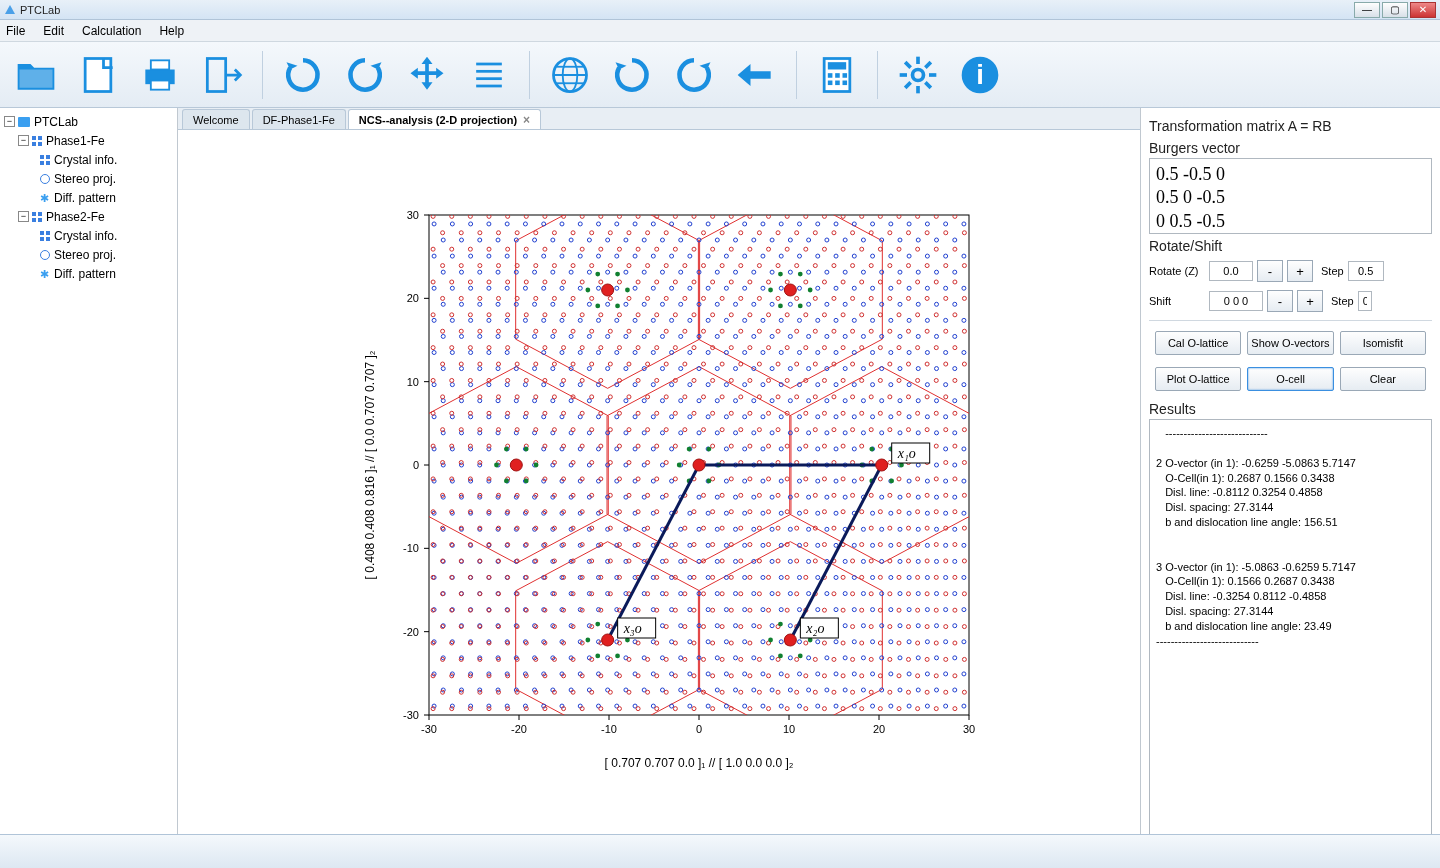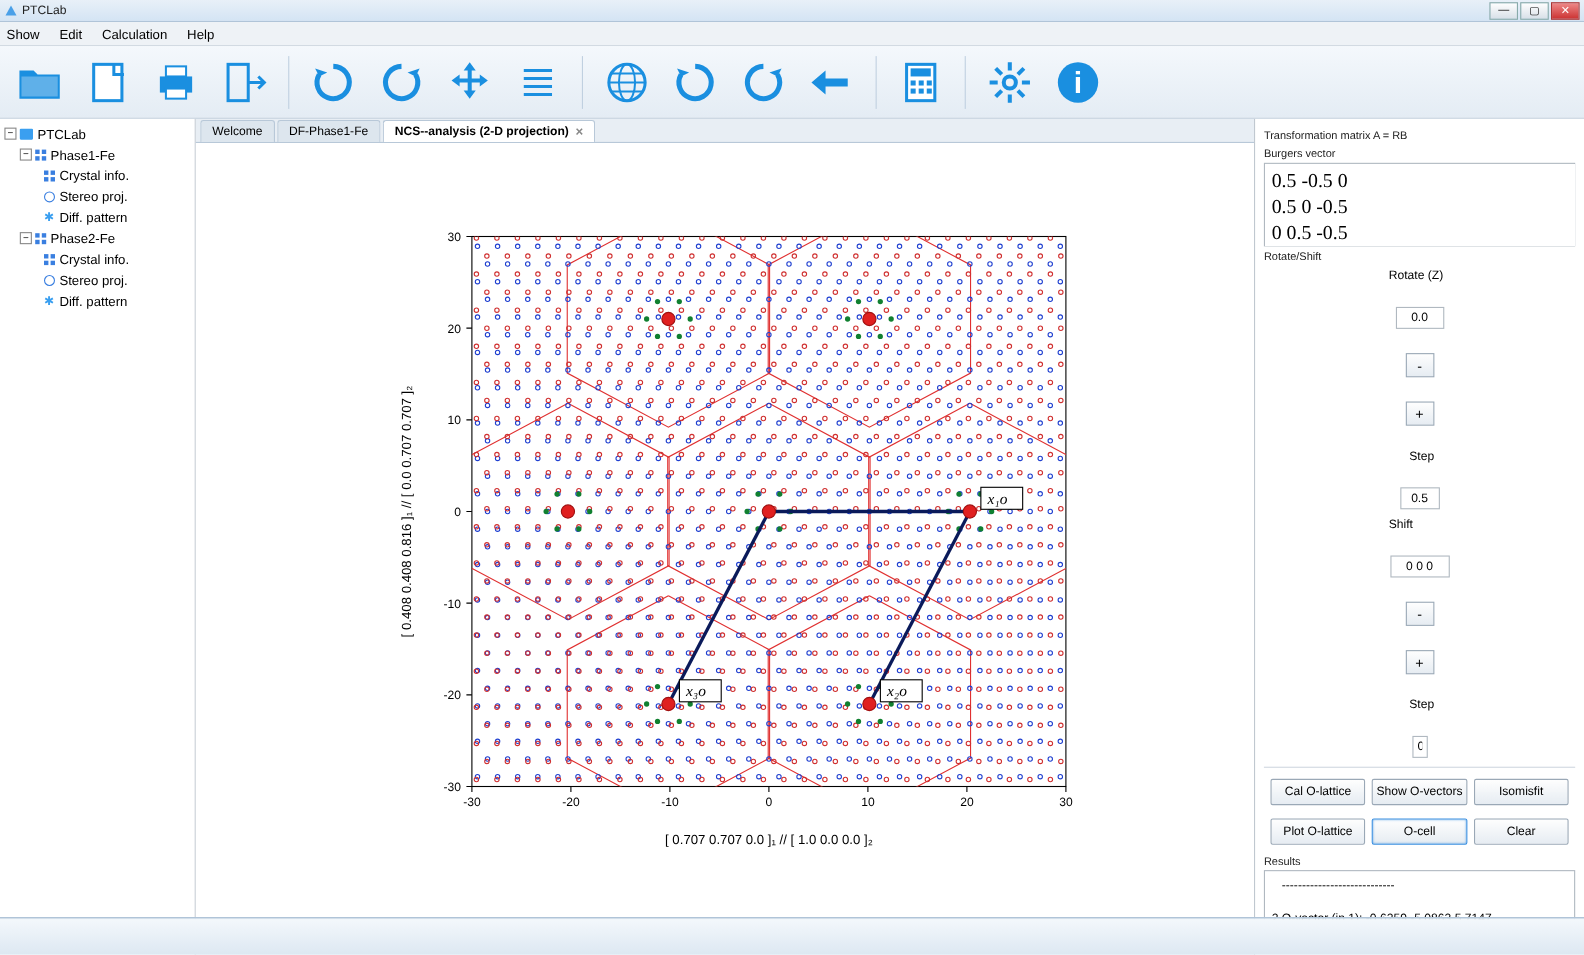--- a/index.html
+++ b/index.html
@@ -49,23 +49,23 @@
 .plot-area { flex:1; background:#fff; display:flex; align-items:center; justify-content:center; position:relative; }
 .plot-svg { width:700px; height:600px; }
 .marker-label-box { fill:#fff; stroke:#000; stroke-width:1; }
 .marker-label-text { font-family: "Times New Roman", serif; font-size:14px; font-style:italic; }
 
 .plot-toolbar { height:28px; background:#f4f6f8; border-top:1px solid #d0d8e0; display:flex; align-items:center; padding:0 8px; gap:10px; }
 .pt-icon { width:18px; height:18px; display:flex; align-items:center; justify-content:center; cursor:pointer; font-size:15px; }
 
 
 .right-pane { width:300px; border-left:1px solid #c0c8d0; background:#fff; padding:6px 8px 6px 8px; display:flex; flex-direction:column; font-size:12px; overflow:hidden; position:relative; }
-.rp-label { font-size:10px; color:#222; margin:4px 0 2px; }
+.rp-label { font-size:14px; color:#222; margin:4px 0 2px; }
 .rp-textbox { border:1px solid #b0b8c0; background:#fff; padding:4px 6px; font-size:18px; font-family:"Segoe UI"; line-height:1.3; white-space:pre; overflow:auto; position:relative; }
-.rp-row { display:flex; align-items:center; gap:22px; margin:4px 0;flex-direction:column; }
+.rp-row { display:flex; align-items:center; gap:4px; margin:4px 0; }
 .rp-row label { font-size:11px; width:56px; }
 .rp-input { border:1px solid #b0b8c0; height:20px; padding:0 4px; font-size:11px; width:44px; text-align:center; }
 .rp-btn-small { width:26px; height:22px; border:1px solid #9aa8b6; background:linear-gradient(#fefefe,#e6ecf2); font-size:13px; cursor:pointer; }
 .rp-step-lbl { font-size:11px; margin-left:4px; }
 .rp-buttons { display:flex; gap:6px; margin:6px 6px; }
 .rp-button { flex:1; height:24px; border:1px solid #9aa8b6; background:linear-gradient(#fefefe,#e6ecf2); font-size:11px; cursor:pointer; border-radius:2px; }
 .rp-button.active { border:1px solid #3a8fe0; box-shadow:0 0 2px #3a8fe0 inset; }
 .results-box { border:1px solid #b0b8c0; flex:1; padding:6px; font-size:11px; white-space:pre; overflow:auto; line-height:1.35; }
 .divider { height:1px; background:#d0d8e0; margin:4px 0; }
 
@@ -80,21 +80,21 @@
     </svg>
   <span class="title">PTCLab</span>
   <div class="winbtns">
     <div class="winbtn">—</div>
     <div class="winbtn">▢</div>
     <div class="winbtn close">✕</div>
   </div>
 </div>
 
 <div class="menubar">
-  <span>Show</span>
+  <span>File</span>
   <span>Edit</span>
   <span>Calculation</span>
   <span>Help</span>
 </div>
 
 <div class="toolbar">
   <div class="tb-icon">
       <svg viewBox="0 0 48 48">
         <path fill="#1a8fe0" d="M4 12h14l4 4h22v24H4z"></path>
         <path fill="#fff" d="M6 18h36v20H6z" opacity="0.3"></path>

